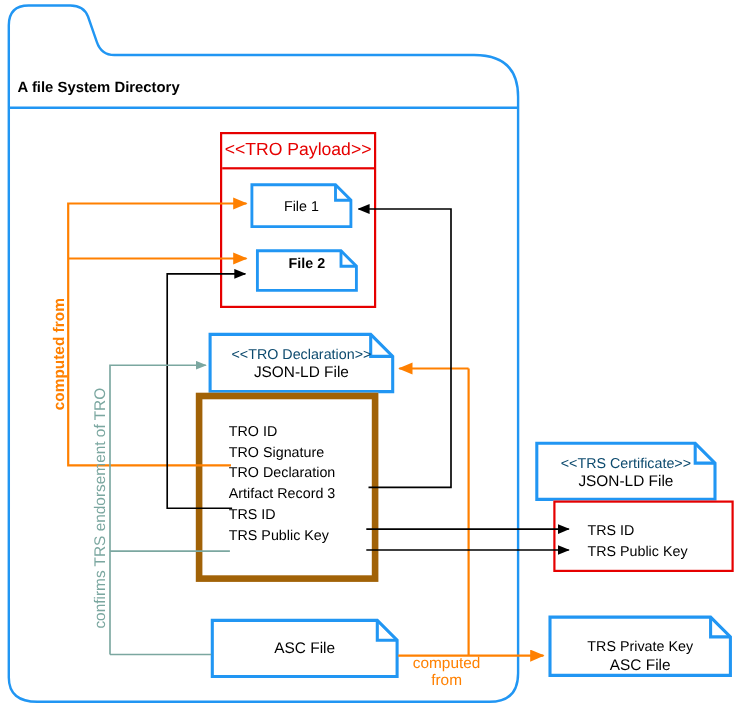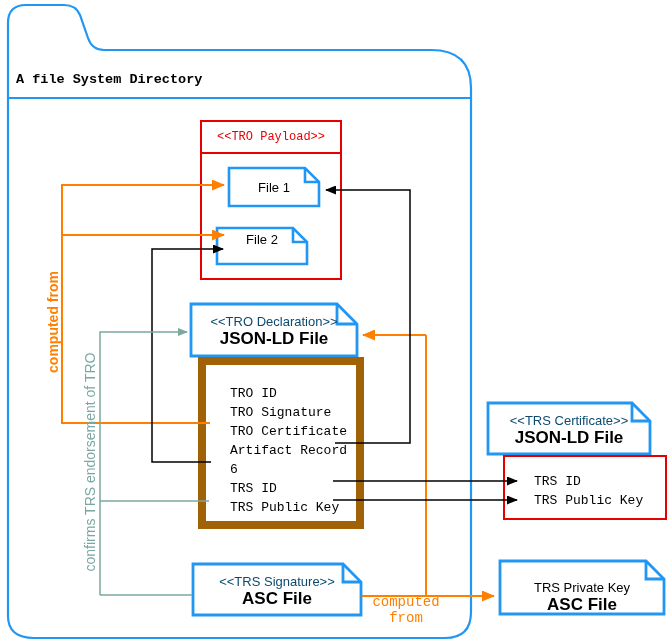--- a/index.html
+++ b/index.html
@@ -1,39 +1,39 @@
 <!DOCTYPE html>
 <html><head>
 <meta charset="utf-8">
 <style>
   html,body{margin:0;padding:0;background:#fff;}
   .stage{position:relative;width:672px;height:642px;background:#fff;overflow:hidden;
          font-family:"Liberation Sans", sans-serif;color:#000;}
   svg.layer{position:absolute;left:0;top:0;pointer-events:none;}
-  .abs{position:absolute;box-sizing:border-box;font-family:Liberation Mono, monospace;}
+  .abs{position:absolute;box-sizing:border-box;}
 
   
   .folder-title{left:16px;top:72px;font-size:13.5px;font-weight:bold;}
 
   
   .payload-box{left:200px;top:120px;width:142px;height:160px;border:2px solid #E60000;background:#fff;}
   .payload-header{height:30px;border-bottom:2px solid #E60000;display:flex;align-items:center;justify-content:center;
-                  color:#E60000;font-size:12px;}
+                  color:#E60000;font-size:16px;}
 
   
   .note{position:absolute;}
   .note svg{position:absolute;left:0;top:0;overflow:visible;}
   .note .lbl{position:absolute;left:0;top:0;right:0;bottom:0;display:flex;flex-direction:column;
              align-items:center;justify-content:center;line-height:17px;}
   .stereo{color:#0c4a6e;font-size:13px;}
-  .ftype{font-size:17px;font-weight:bold;}
+  .ftype{font-size:14px;font-weight:normal;}
   .fname{font-size:13px;}
 
   
-  .decl-list{left:198px;top:357px;width:166px;height:172px;border:8px solid #a16207;background:#fff;
+  .decl-list{left:178px;top:357px;width:166px;height:172px;border:6px solid #a16207;background:#fff;
              padding:19px 0 0 24px;font-size:13px;line-height:19px;}
   
   .cert-list{left:503px;top:455px;width:164px;height:65px;border:2px solid #E60000;background:#fff;
              padding:15px 0 0 29px;font-size:13px;line-height:19px;}
 
   
   .lbl-rot{position:absolute;white-space:nowrap;}
   .lbl-orange-left{left:53px;top:322px;transform:translate(-50%,-50%) rotate(-90deg);
                    color:#FF8000;font-size:14px;font-weight:bold;}
   .lbl-teal{left:90px;top:462px;transform:translate(-50%,-50%) rotate(-90deg);
@@ -62,21 +62,21 @@
   <div class="note z1" style="left:228px;top:167px;width:92px;height:40px;border-radius:10px;">
     <svg width="92" height="40">
       <polygon points="1,1 77,1 91,15 91,39 1,39" fill="#fff" stroke="#2196F3" stroke-width="2.6"></polygon>
       <path d="M 77 1 L 77 15 L 91 15" fill="none" stroke="#2196F3" stroke-width="2.6"></path>
     </svg>
     <div class="lbl">
         <span class="fname">File 1</span>
       </div>
   </div>
 
-  <div class="note z1" style="left:216px;top:227px;width:92px;height:25px;">
+  <div class="note z1" style="left:233px;top:227px;width:92px;height:25px;font-weight:bold;">
     <svg width="92" height="38">
       <polygon points="1,1 77,1 91,15 91,37 1,37" fill="#fff" stroke="#2196F3" stroke-width="2.6"></polygon>
       <path d="M 77 1 L 77 15 L 91 15" fill="none" stroke="#2196F3" stroke-width="2.6"></path>
     </svg>
     <div class="lbl">
         <span class="fname">File 2</span>
       </div>
   </div>
 
   <div class="note z1" style="left:190px;top:303px;width:168px;height:54px;">
@@ -86,22 +86,22 @@
     </svg>
     <div class="lbl">
       <span class="stereo">&lt;&lt;TRO Declaration&gt;&gt;</span>
       <span class="ftype">JSON-LD File</span>
     </div>
   </div>
 
   <div class="abs decl-list z1">
     <div>TRO ID</div>
     <div>TRO Signature</div>
-    <div>TRO Certificate</div>
-    <div>Artifact Record 6</div>
+    <div>TRO Declaration</div>
+    <div>Artifact Record 3</div>
     <div>TRS ID</div>
     <div>TRS Public Key</div>
   </div>
 
   <div class="note z1" style="left:487px;top:402px;width:164px;height:53px;">
     <svg width="164" height="53">
       <polygon points="1,1 145,1 163,19 163,52 1,52" fill="#fff" stroke="#2196F3" stroke-width="2.8"></polygon>
       <path d="M 145 1 L 145 19 L 163 19" fill="none" stroke="#2196F3" stroke-width="2.8"></path>
     </svg>
     <div class="lbl">
@@ -114,21 +114,20 @@
     <div>TRS ID</div>
     <div>TRS Public Key</div>
   </div>
 
   <div class="note z1" style="left:192px;top:563px;width:170px;height:53px;">
     <svg width="170" height="53">
       <polygon points="1,1 151,1 169,19 169,52 1,52" fill="#fff" stroke="#2196F3" stroke-width="2.8"></polygon>
       <path d="M 151 1 L 151 19 L 169 19" fill="none" stroke="#2196F3" stroke-width="2.8"></path>
     </svg>
     <div class="lbl">
-      <span class="stereo">&lt;&lt;TRS Signature&gt;&gt;</span>
       <span class="ftype">ASC File</span>
     </div>
   </div>
 
   <div class="note z1" style="left:499px;top:560px;width:166px;height:71px;">
     <svg width="166" height="55">
       <polygon points="1,1 147,1 165,19 165,54 1,54" fill="#fff" stroke="#2196F3" stroke-width="2.8"></polygon>
       <path d="M 147 1 L 147 19 L 165 19" fill="none" stroke="#2196F3" stroke-width="2.8"></path>
     </svg>
     <div class="lbl">

